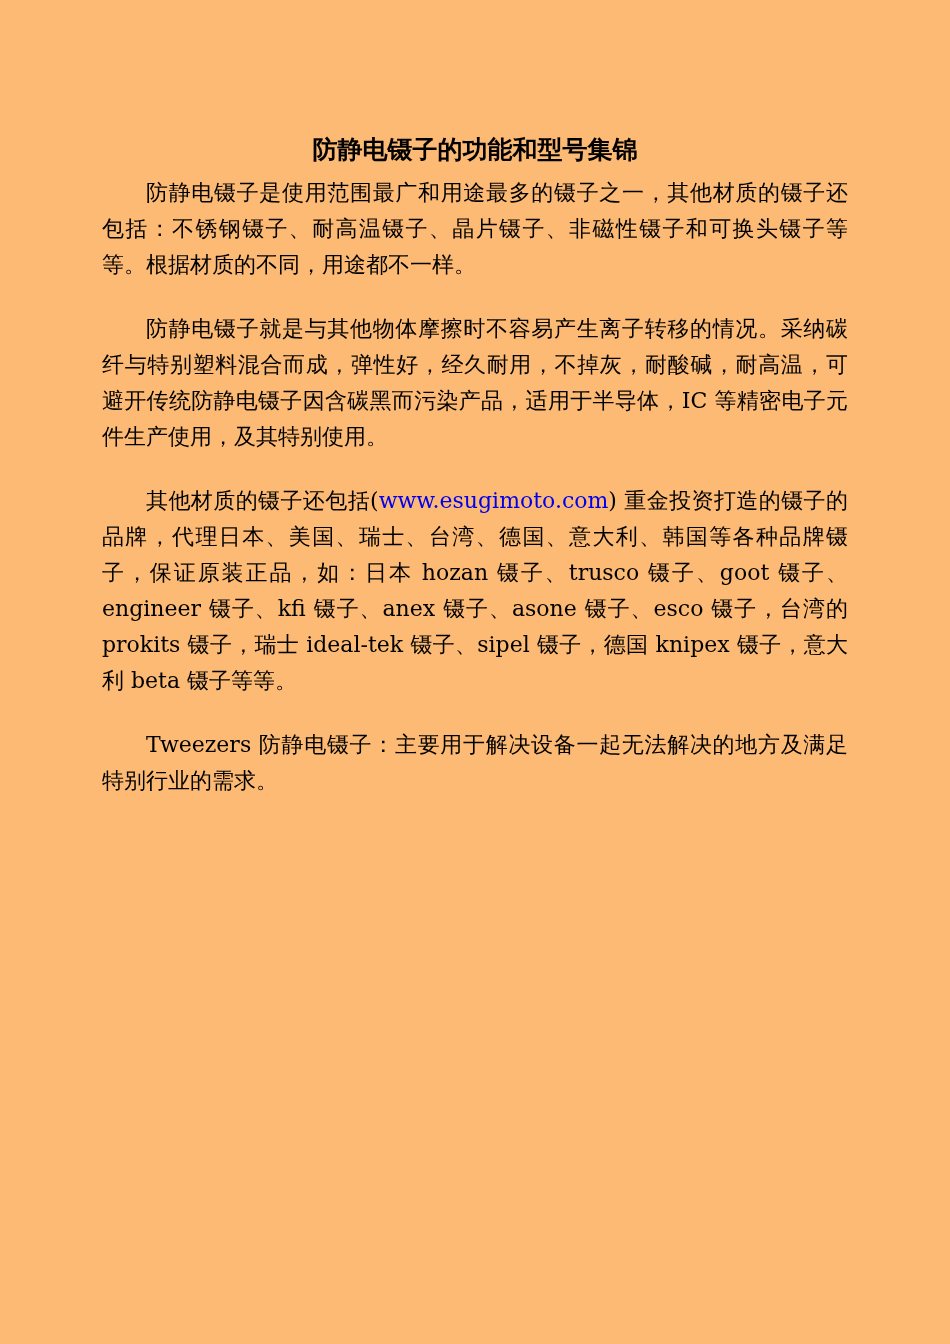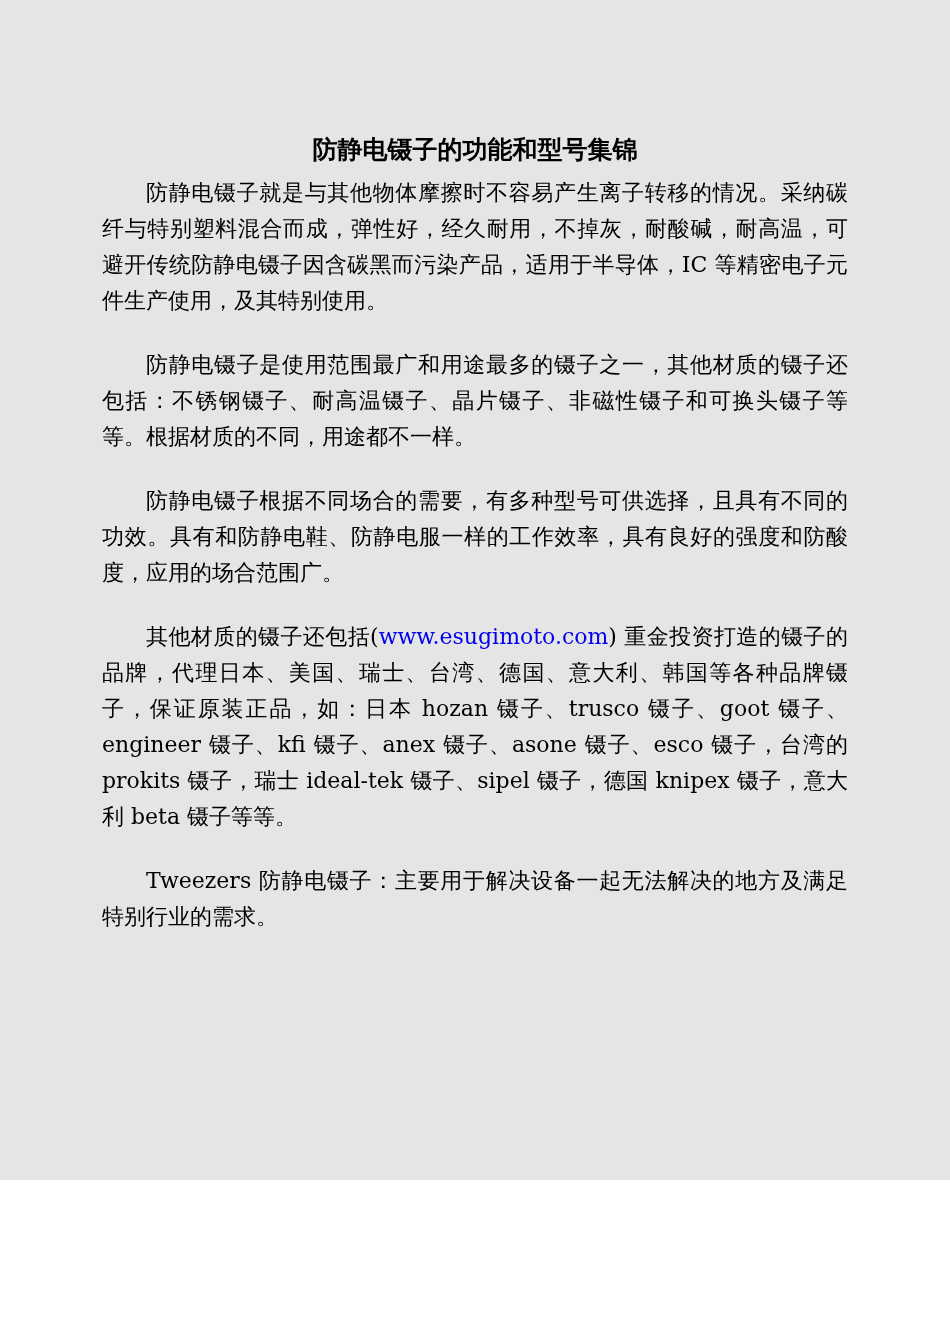--- a/index.html
+++ b/index.html
@@ -3,23 +3,23 @@
 <meta charset="utf-8">
 <style>
   html, body {
     margin: 0;
     padding: 0;
     background: #ffffff;
   }
   .page {
     position: relative;
     width: 950px;
-    height: 1180px;
+    height: 1344px;
     margin: 0 auto;
-    background: #e5e5e5;
+    background: #fdba74;
     box-sizing: border-box;
     padding: 133px 102px 40px 102px;
     overflow: hidden;
     color: #000000;
   }
   .doc-title {
     margin: 0 0 8px 0;
     text-align: center;
     font-family: "DejaVu Sans", "Liberation Sans", sans-serif;
     font-weight: bold;
@@ -46,25 +46,24 @@
     font-family: "DejaVu Serif", "Liberation Serif", serif;
   }
 </style>
 </head>
 <body>
 
 <div class="page">
 
   <h1 class="doc-title">防静电镊子的功能和型号集锦</h1>
 
+  <p class="para">防静电镊子是使用范围最广和用途最多的镊子之一，其他材质的镊子还包括：不锈钢镊子、耐高温镊子、晶片镊子、非磁性镊子和可换头镊子等等。根据材质的不同，用途都不一样。</p>
+
   <p class="para">防静电镊子就是与其他物体摩擦时不容易产生离子转移的情况。采纳碳纤与特别塑料混合而成，弹性好，经久耐用，不掉灰，耐酸碱，耐高温，可避开传统防静电镊子因含碳黑而污染产品，适用于半导体，IC 等精密电子元件生产使用，及其特别使用。</p>
 
-  <p class="para">防静电镊子是使用范围最广和用途最多的镊子之一，其他材质的镊子还包括：不锈钢镊子、耐高温镊子、晶片镊子、非磁性镊子和可换头镊子等等。根据材质的不同，用途都不一样。</p>
 
-
-  <p class="para">防静电镊子根据不同场合的需要，有多种型号可供选择，且具有不同的功效。具有和防静电鞋、防静电服一样的工作效率，具有良好的强度和防酸度，应用的场合范围广。</p>
 
   <p class="para extra-gap"><span>其他材质的镊子还包括(</span><a class="doc-link">www.esugimoto.com</a><span>) 重金投资打造的镊子的品牌，代理日本、美国、瑞士、台湾、德国、意大利、韩国等各种品牌镊子，保证原装正品，如：日本 hozan 镊子、trusco 镊子、goot 镊子、engineer 镊子、kfi 镊子、anex 镊子、asone 镊子、esco 镊子，台湾的 prokits 镊子，瑞士 ideal-tek 镊子、sipel 镊子，德国 knipex 镊子，意大利 beta 镊子等等。</span></p>
 
   <p class="para">Tweezers 防静电镊子：主要用于解决设备一起无法解决的地方及满足特别行业的需求。</p>
 
 
 </div>
 
 </body></html>

